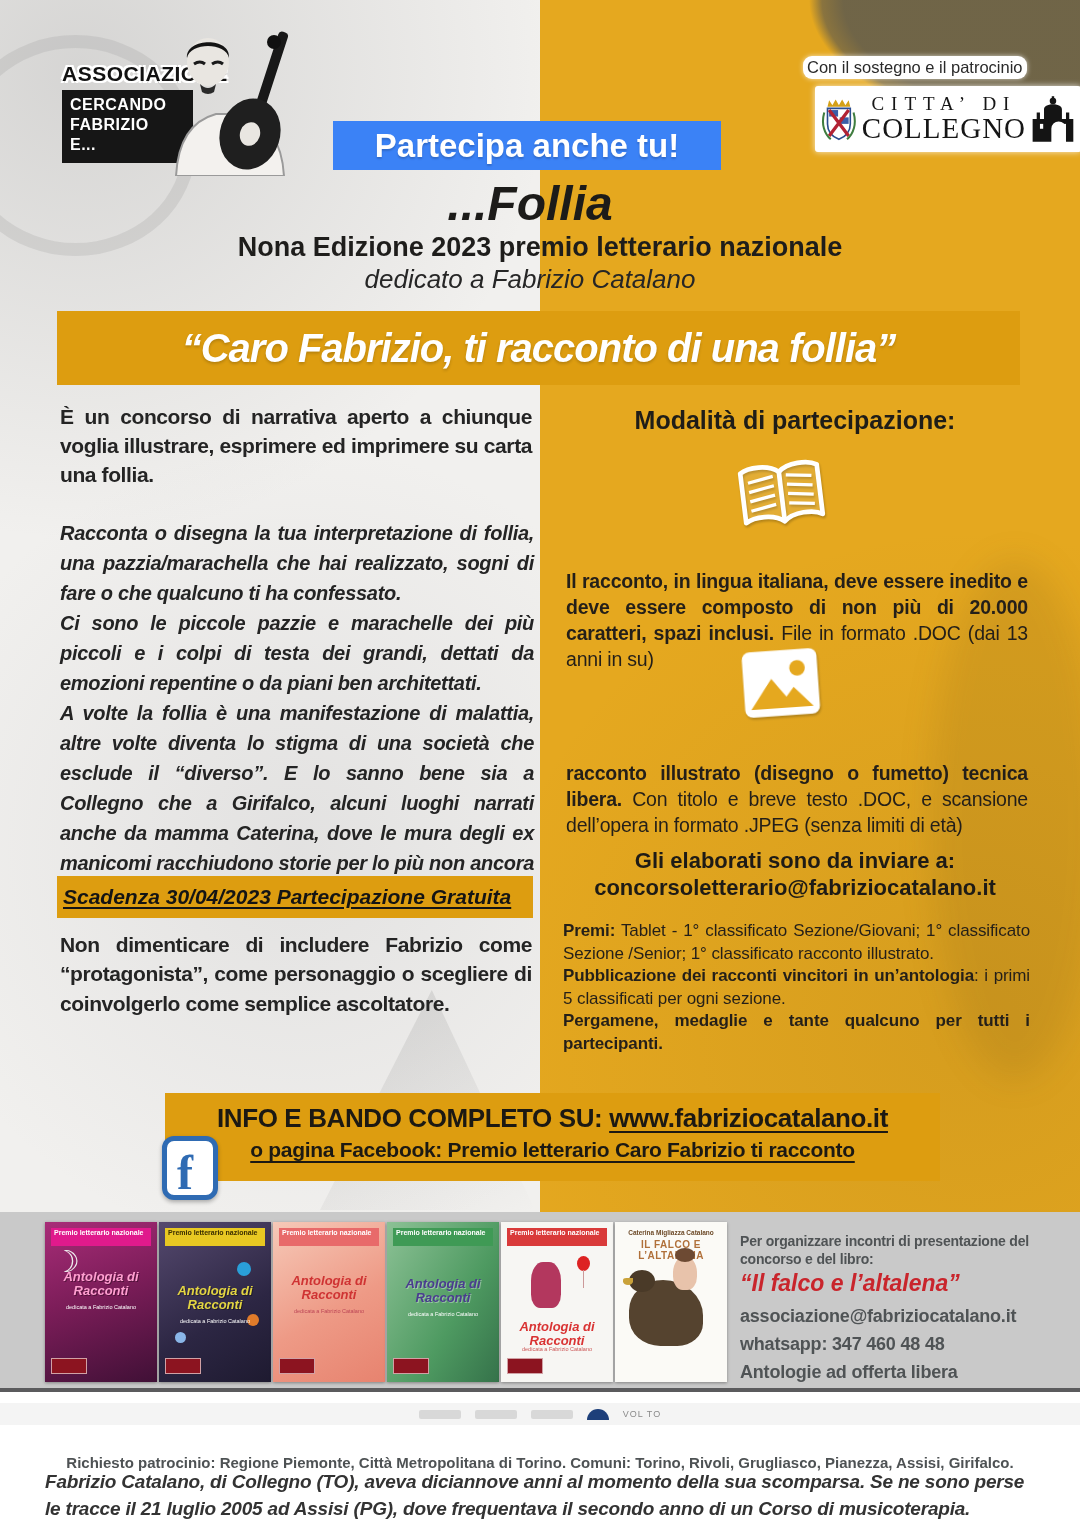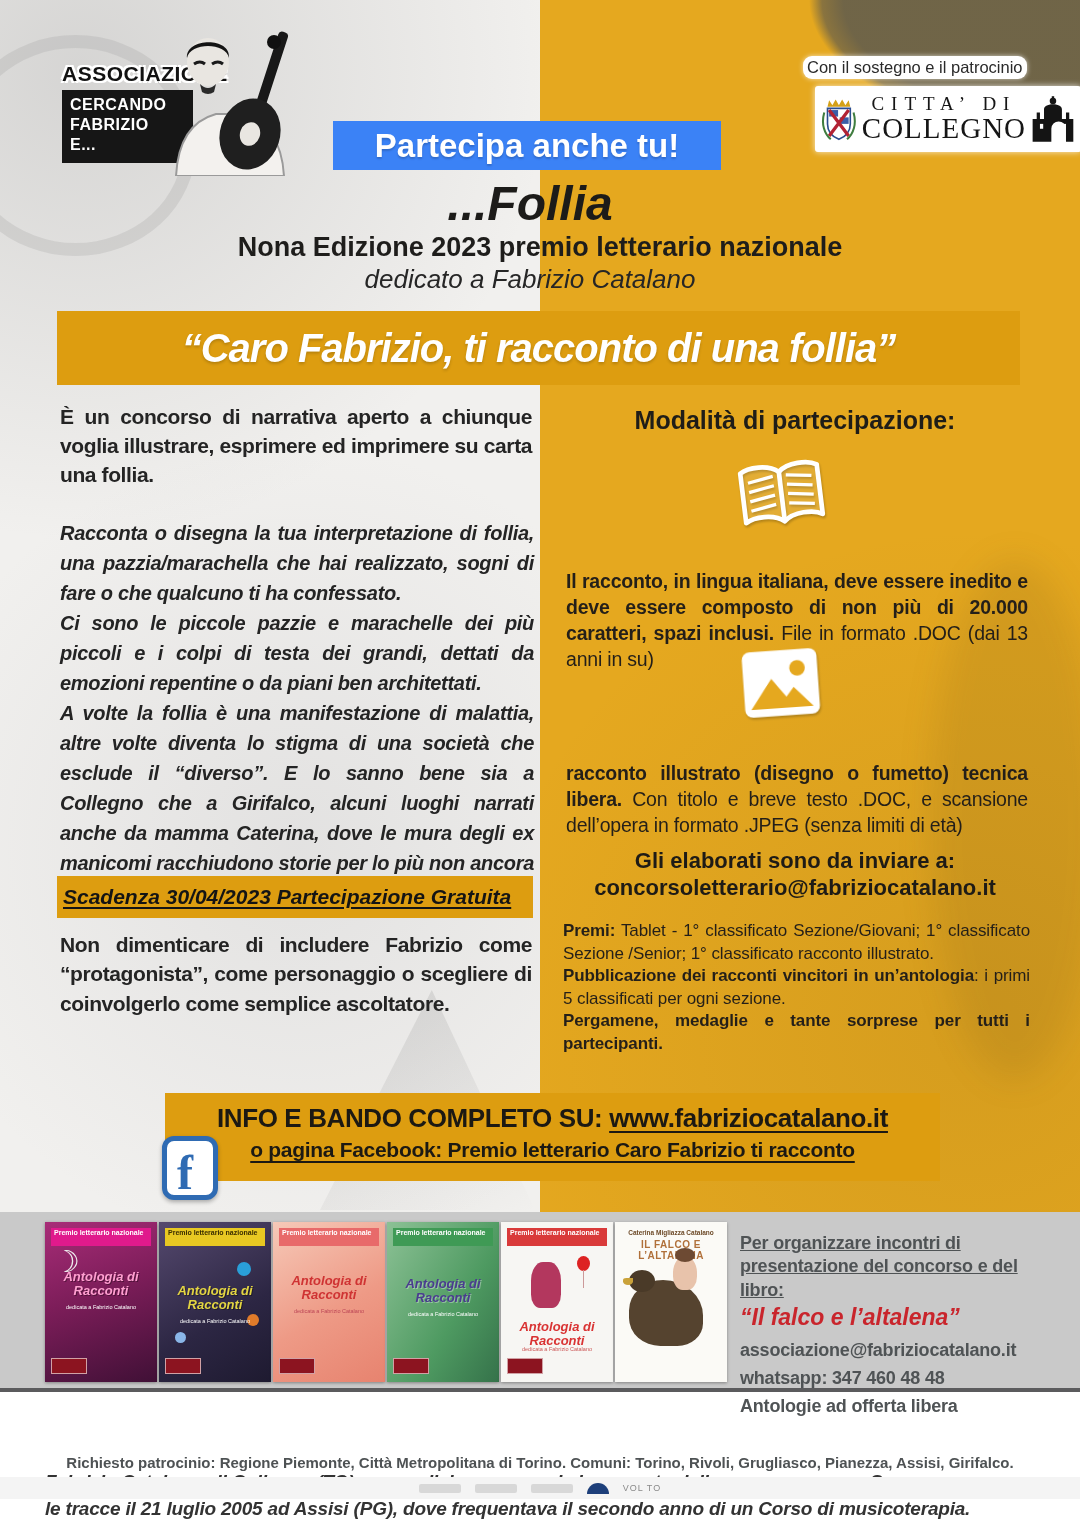--- a/index.html
+++ b/index.html
@@ -125,29 +125,29 @@
   .c6 .cv-title{top:18px;color:#b0703a;font-style:normal;font-size:10px;letter-spacing:.5px;text-shadow:none;}
   .bird{position:absolute;left:14px;top:58px;width:74px;height:66px;background:#55432f;border-radius:60% 70% 45% 55%;}
   .bird-head{position:absolute;left:14px;top:48px;width:26px;height:22px;background:#4a3a28;border-radius:50%;}
   .beak{position:absolute;left:8px;top:56px;width:10px;height:7px;background:#caa23a;border-radius:40% 0 60% 60%;}
   .girl6{position:absolute;left:58px;top:34px;width:24px;height:34px;background:#e8c3ab;border-radius:50% 50% 40% 40%;}
   .girl6:before{content:"";position:absolute;left:2px;top:-8px;width:20px;height:14px;background:#6d4a33;border-radius:50%;}
 
   
   .contact{left:740px;top:1232px;width:312px;color:#4f5355;}
   .contact p{margin:0;}
-  .contact .c-l1{font-size:18px;font-weight:bold;line-height:1.3;letter-spacing:-.2px;text-decoration:underline;}
+  .contact .c-l1{font-size:14px;font-weight:bold;line-height:1.3;letter-spacing:-.2px;}
   .contact .c-red{font-size:23px;font-weight:bold;font-style:italic;color:#c9252c;margin:2px 0 6px 0;}
   .contact .c-info{font-size:18px;font-weight:bold;line-height:1.55;letter-spacing:-.2px;}
 
   
   .footer-bio{left:45px;top:1469px;width:995px;font-size:19px;font-weight:bold;font-style:italic;color:#333;
     line-height:1.42;letter-spacing:-.2px;}
   .footer-patronage{left:0;top:1454px;width:1080px;text-align:center;font-size:15px;font-weight:bold;color:#4e5254;}
-  .logo-strip{left:0;top:1477px;width:1080px;height:22px;background:#f4f4f4;display:flex;align-items:center;justify-content:center;gap:14px;}
+  .logo-strip{left:0;top:1403px;width:1080px;height:22px;background:#f4f4f4;display:flex;align-items:center;justify-content:center;gap:14px;}
   .ph-logo{width:42px;height:9px;background:#d8d8d8;border-radius:2px;}
   .blue-arc{width:22px;height:11px;background:#1d3f7a;border-radius:11px 11px 0 0;}
   .strip-text{font-size:9px;color:#8a8a8a;letter-spacing:1px;}
 </style>
 </head>
 <body>
 
 <div class="abs bg-left"></div>
 <div class="abs bg-right"></div>
 <div class="abs bg-olive"></div>
@@ -224,21 +224,21 @@
     <circle cx="72" cy="26" r="10" fill="#e5a81f"></circle>
     <path d="M10 76 L38 38 L56 62 L66 50 L90 76 Z" fill="#e5a81f"></path>
   </svg>
 </div>
 <p class="abs illustrated"><b>racconto illustrato (disegno o fumetto) tecnica libera.</b><span> Con titolo e breve testo .DOC, e scansione dell’opera in formato .JPEG (senza limiti di età)</span></p>
 <div class="abs send1">Gli elaborati sono da inviare a:</div>
 <div class="abs send2">concorsoletterario@fabriziocatalano.it</div>
 <div class="abs premi-block">
   <p><b>Premi:</b><span> Tablet - 1° classificato Sezione/Giovani; 1° classificato Sezione /Senior; 1° classificato racconto illustrato.</span></p>
   <p><b>Pubblicazione dei racconti vincitori in un’antologia</b><span>: i primi 5 classificati per ogni sezione.</span></p>
-  <p><b>Pergamene, medaglie e tante sorprese per tutti i partecipanti.</b></p>
+  <p><b>Pergamene, medaglie e tante qualcuno per tutti i partecipanti.</b></p>
 </div>
 
 <div class="abs info-banner gold">
   <div class="info-l1"><span>INFO E BANDO COMPLETO SU: </span><u>www.fabriziocatalano.it</u></div>
   <div class="info-l2"><u>o pagina Facebook: Premio letterario Caro Fabrizio ti racconto</u></div>
 </div>
 <div class="abs fb-icon">
     <span>f</span>
   </div>
 

